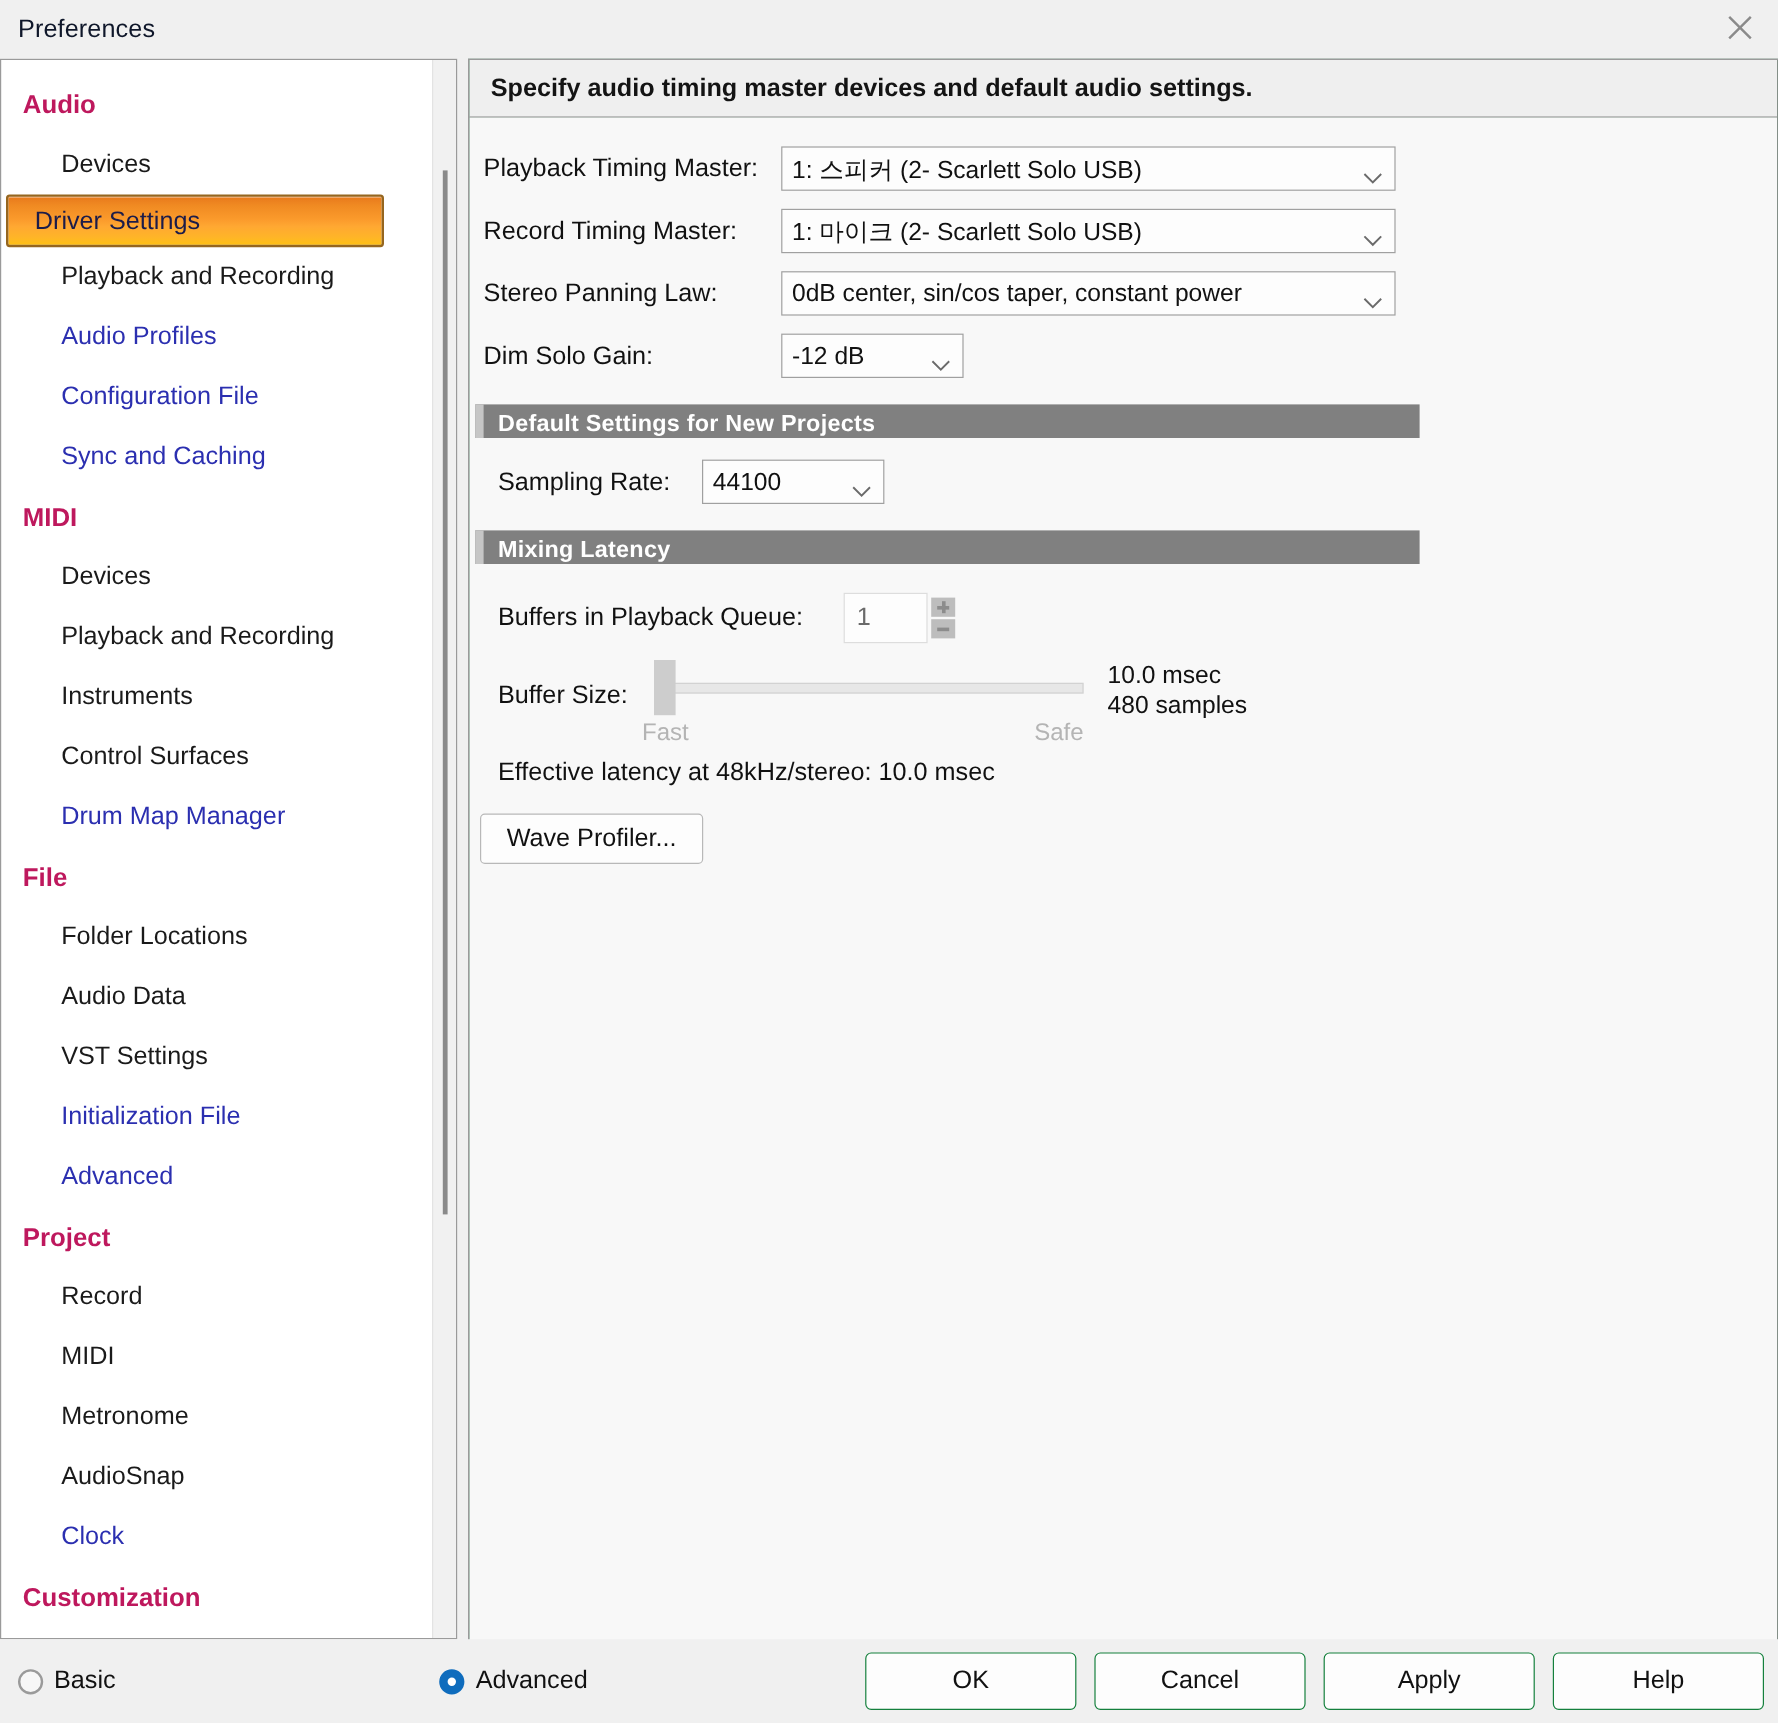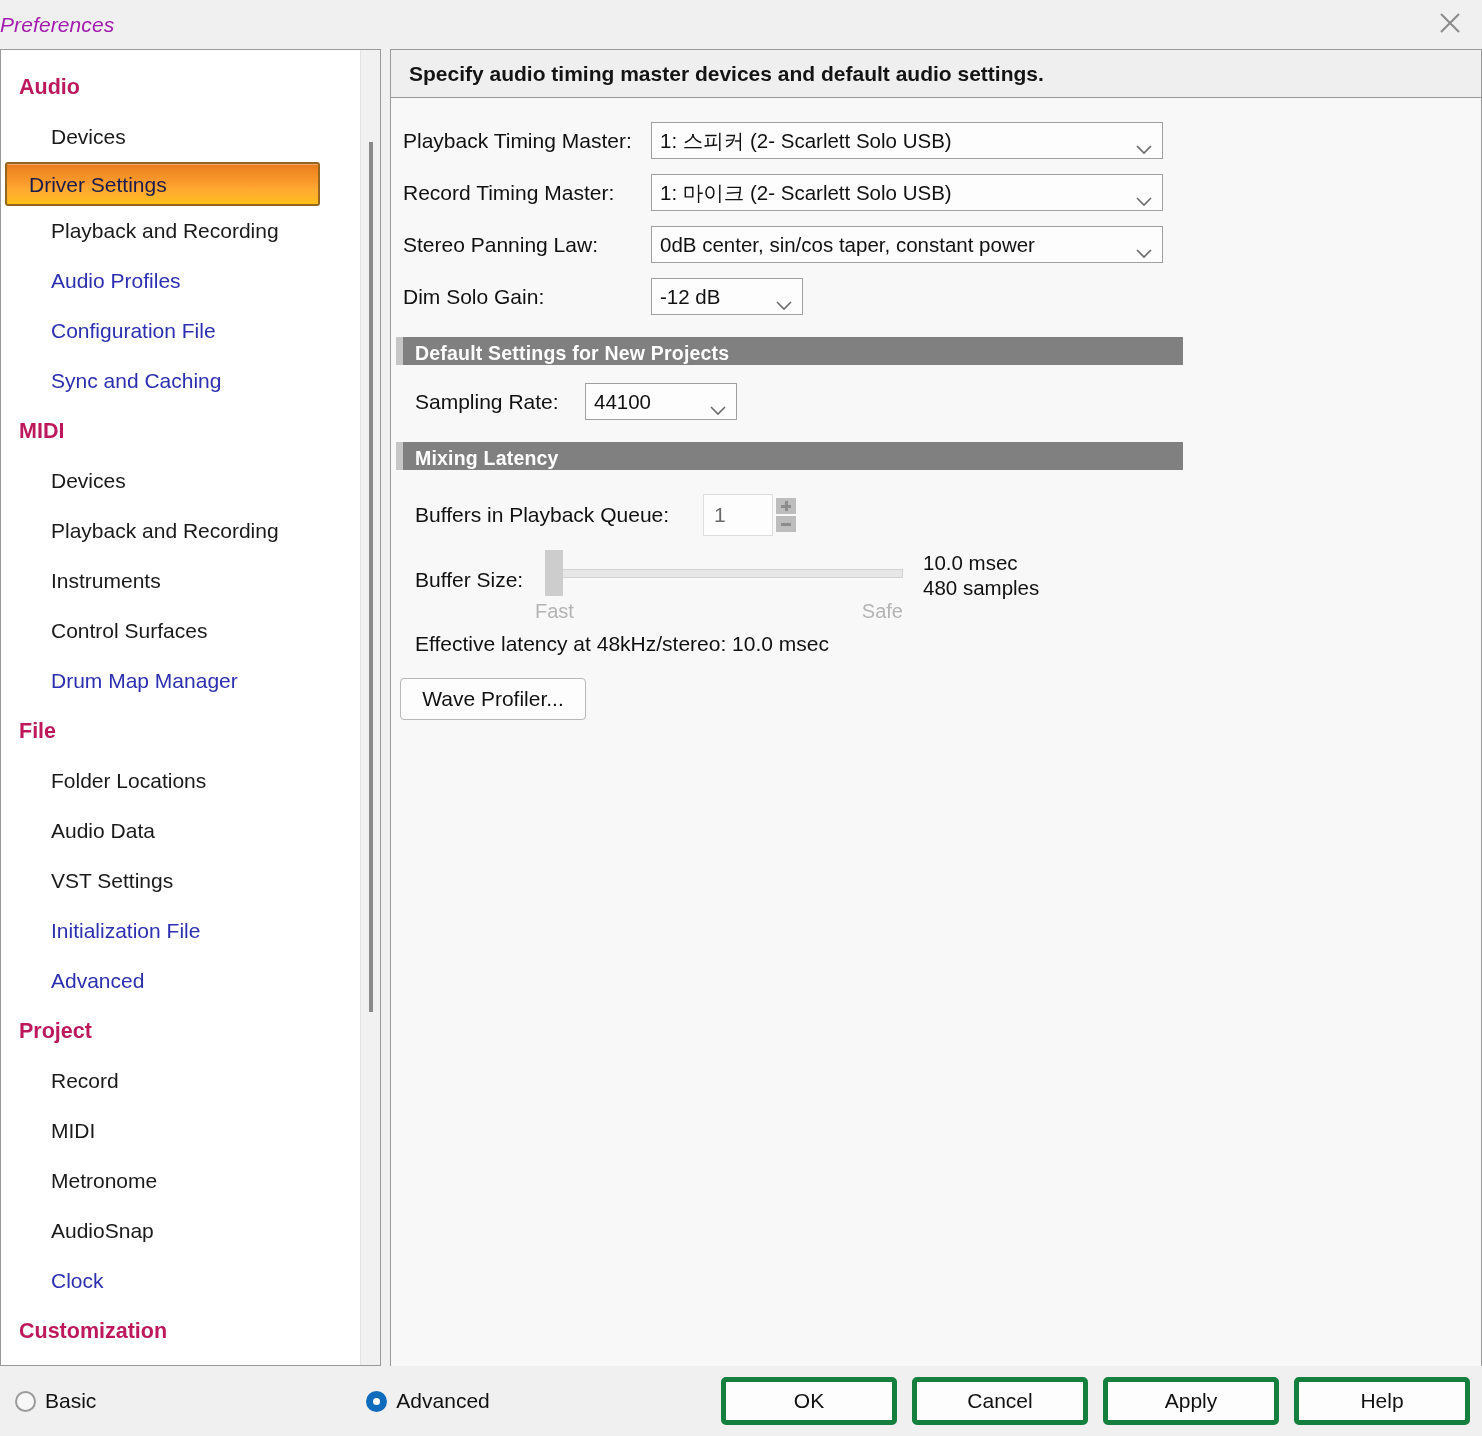--- a/index.html
+++ b/index.html
@@ -20,23 +20,23 @@
   
   .titlebar {
     height: 49px;
     background: #f0f0f0;
     display: flex; align-items: center;
     flex: 0 0 auto;
     position: relative;
   }
   .titlebar-text {
     font-size: 21px;
-    color: #a21caf;
+    color: #0f172a;
+    padding-left: 15px;
     letter-spacing: .1px;
-    font-style: italic;
   }
   .close-btn {
     position: absolute;
     right: 0; top: 0;
     width: 64px; height: 46px;
     display: flex; align-items: center; justify-content: center;
     cursor: pointer;
   }
   .close-btn svg { display: block; }
 
@@ -319,21 +319,21 @@
   }
   .radio.on::after {
     content: "";
     width: 7px; height: 7px; border-radius: 50%;
     background: #ffffff;
   }
   .radio-label { font-size: 21px; color: #111; margin-left: 9px; white-space: nowrap; }
   .btn {
     width: 176px; height: 48px;
     background: #fdfdfd;
-    border: 5px solid #15803d;
+    border: 1px solid #15803d;
     border-radius: 5px;
     font-size: 21px;
     color: #111;
     display: flex; align-items: center; justify-content: center;
     cursor: pointer;
     font-family: "Liberation Sans", sans-serif;
     margin-left: 15px;
   }
   .footer-btns { position: absolute; right: 12px; top: 11px; display: flex; }
 </style>

